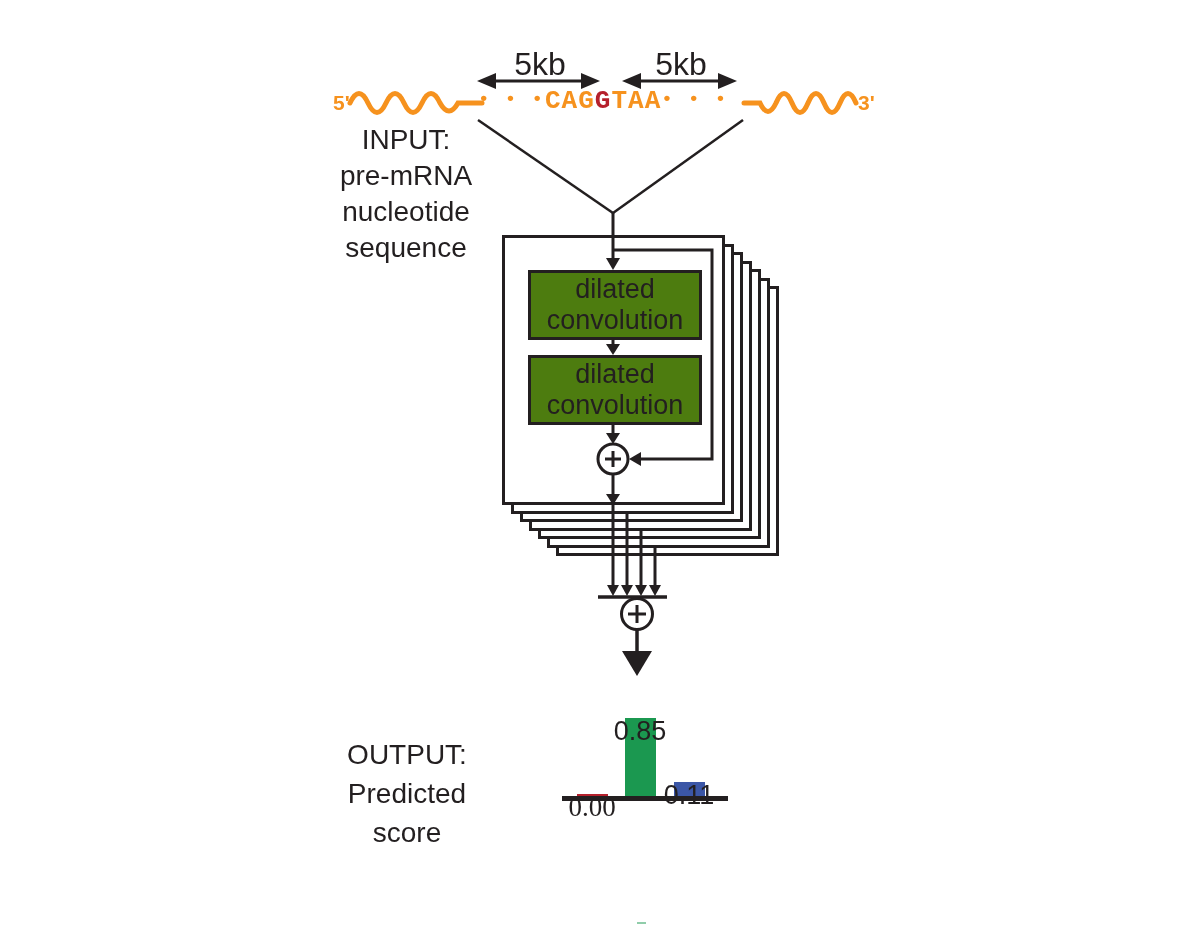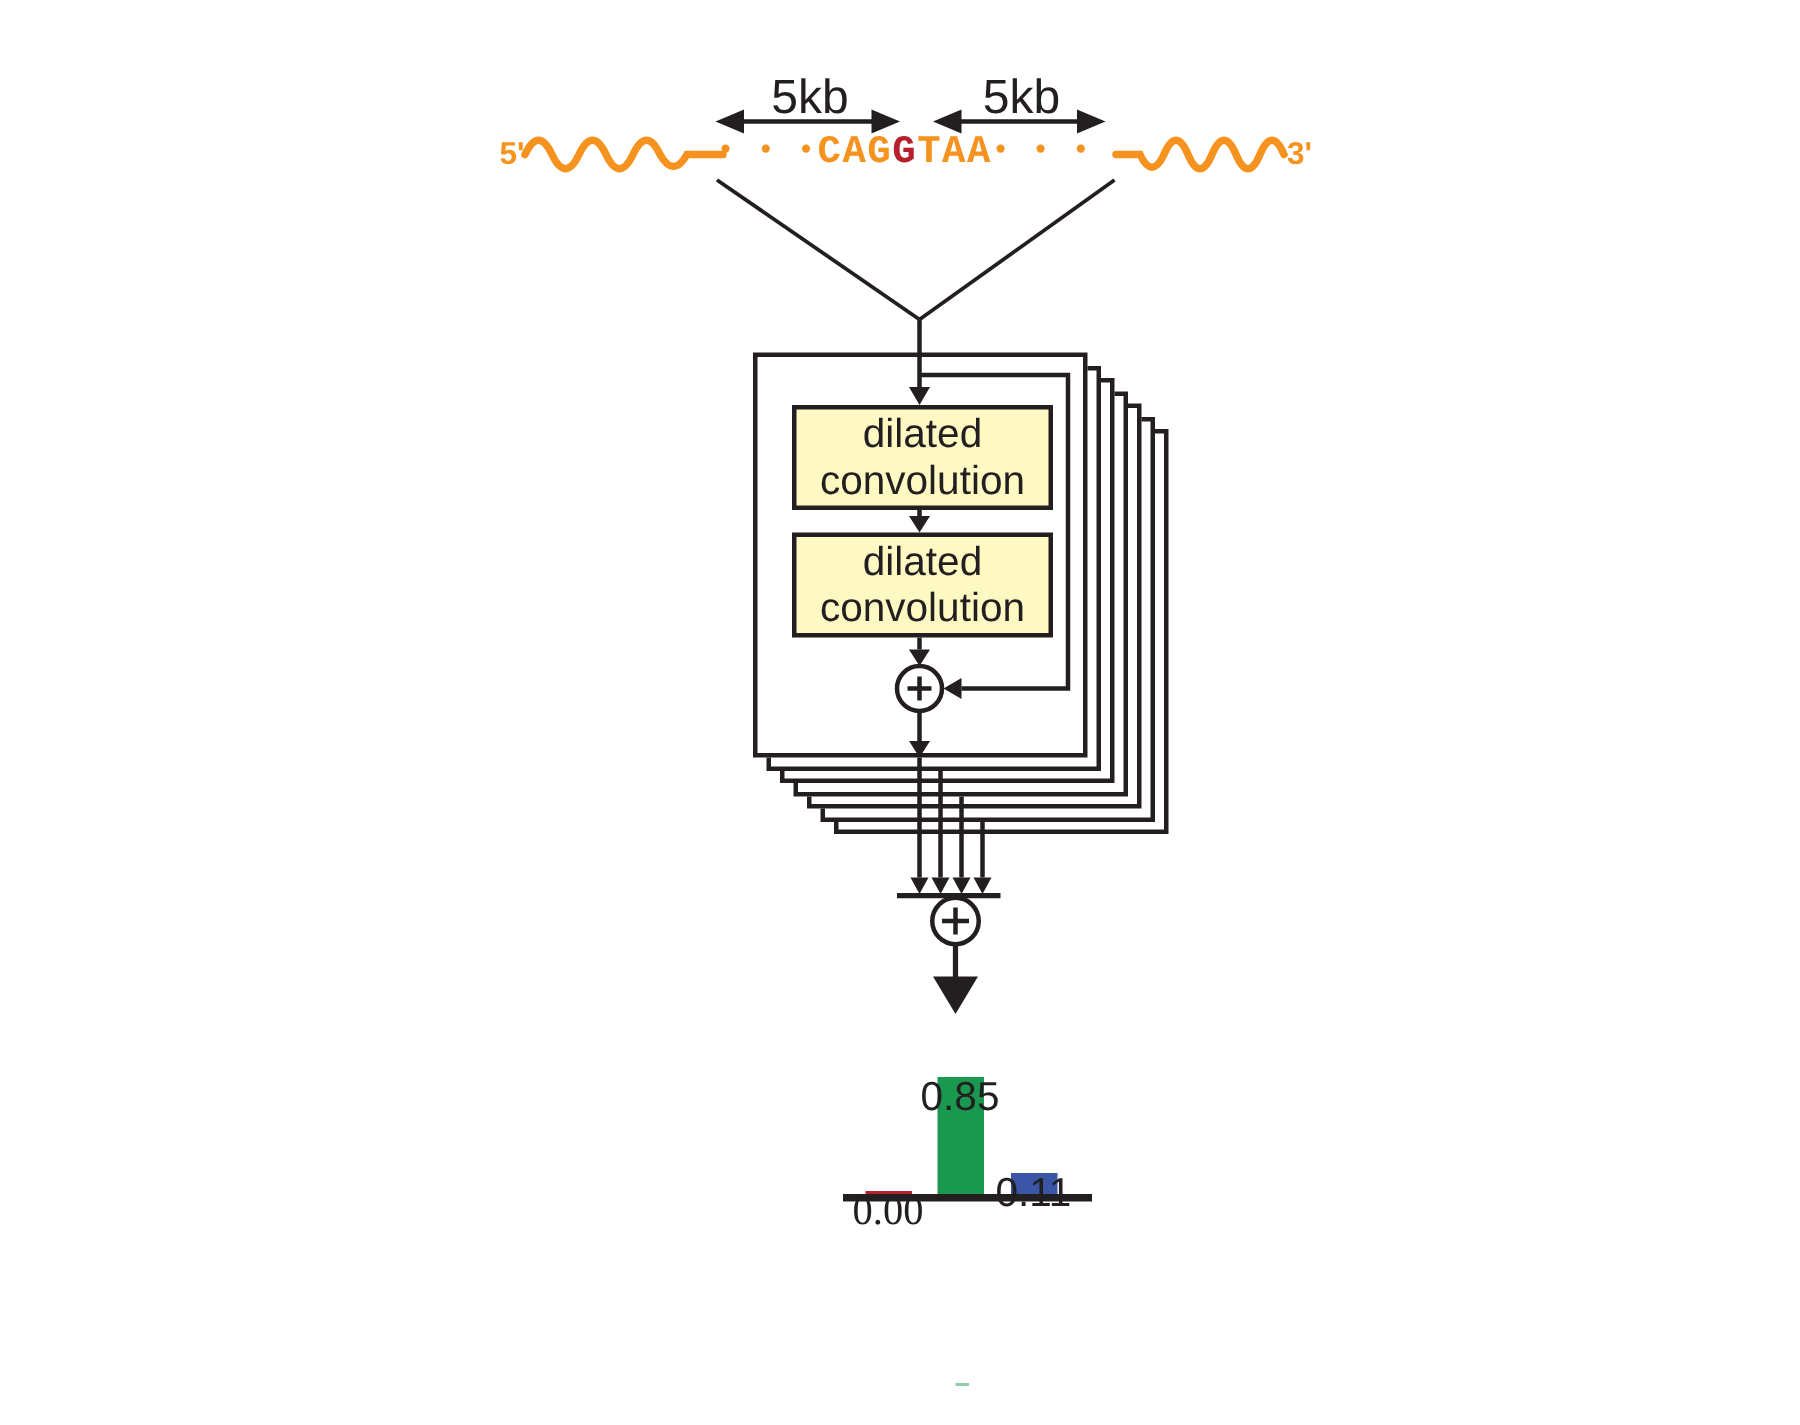--- a/index.html
+++ b/index.html
@@ -8,21 +8,21 @@
   .abs{position:absolute;}
   .lbl{position:absolute;text-align:center;line-height:36px;font-size:28px;color:#231f20;}
   .kb{position:absolute;width:100px;text-align:center;font-size:32px;color:#231f20;}
   .prime{position:absolute;font-size:21px;font-weight:bold;color:#f6921e;}
   .seq{position:absolute;left:478px;top:86px;width:272px;white-space:nowrap;
        font-family:Liberation Mono, monospace;font-weight:bold;font-size:26px;color:#f6921e;letter-spacing:1px;}
   .seq .dots{font-size:19px;letter-spacing:2px;vertical-align:3px;}
   .stack-box{position:absolute;width:223px;height:270px;border:3px solid #231f20;
              background:#ffffff;box-sizing:border-box;}
   .conv-box{position:absolute;left:528px;width:174px;height:70px;border:3px solid #231f20;
-            background:#fef9c3;box-sizing:border-box;display:flex;flex-direction:column;
+            background:#4d7c0f;box-sizing:border-box;display:flex;flex-direction:column;
             align-items:center;justify-content:center;font-size:27px;line-height:31px;z-index:2;}
   svg.wires{position:absolute;left:0;top:0;z-index:3;pointer-events:none;}
   .baseline{position:absolute;left:562px;top:796px;width:166px;height:5px;background:#231f20;z-index:2;}
   .bar{position:absolute;z-index:2;}
   .bar-value{position:absolute;width:100px;text-align:center;font-size:27px;line-height:30px;color:#231f20;z-index:2;margin-top:28px;}
   .stray{position:absolute;left:637px;top:922px;width:9px;height:2px;background:#90cdaa;}
 </style>
 </head>
 <body>
 
@@ -133,21 +133,32 @@
   <div class="kb" style="left:490px;top:46px;">5kb</div>
   <div class="kb" style="left:631px;top:46px;">5kb</div>
 
   <div class="prime" style="left:333px;top:91px;">5'</div>
   <div class="prime" style="left:858px;top:91px;">3'</div>
 
   <div class="seq">
     <span class="dots">• • •</span><span>CAG</span><span style="color:#b5202c;">G</span><span>TAA</span><span class="dots">• • •</span>
   </div>
 
+  <div class="lbl" style="left:320px;top:122px;width:172px;">
+    <div>INPUT:</div>
+    <div>pre-mRNA</div>
+    <div>nucleotide</div>
+    <div>sequence</div>
+  </div>
 
+  <div class="lbl" style="left:321px;top:735px;width:172px;line-height:39px;">
+    <div>OUTPUT:</div>
+    <div>Predicted</div>
+    <div>score</div>
+  </div>
 
   <div class="abs">
     <div class="baseline"></div>
   <div class="bar" style="left: 576.5px; top: 794px; width: 31px; height: 2px; background: rgb(181, 32, 44);"></div>
       <div class="bar-value" style="left: 542px; top: 764px; font-family: Liberation Serif, serif;">0.00</div>
       <div class="bar" style="left: 624.5px; top: 718px; width: 31px; height: 78px; background: rgb(27, 152, 80);"></div>
       <div class="bar-value" style="left: 590px; top: 688px;">0.85</div>
       <div class="bar" style="left: 673.5px; top: 782px; width: 31px; height: 14px; background: rgb(59, 86, 166);"></div>
       <div class="bar-value" style="left: 639px; top: 752px;">0.11</div>
     </div>

